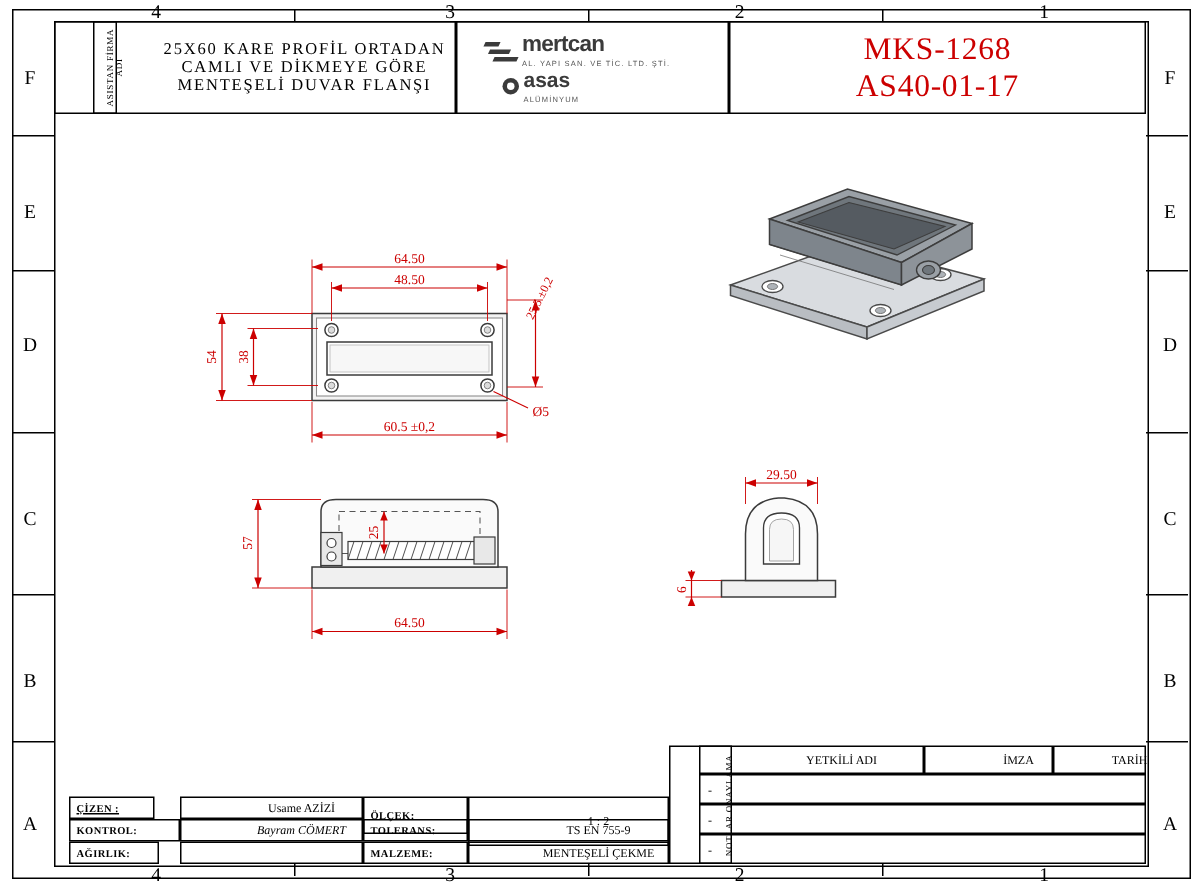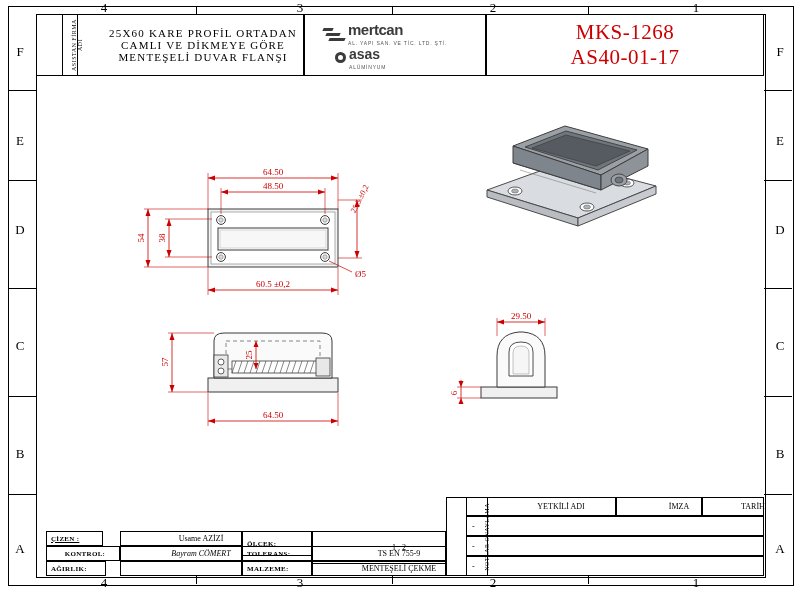--- a/index.html
+++ b/index.html
@@ -321,21 +321,21 @@
     <div class="cell ctr" style="left:84px;top:12px;width:122px;height:15px;">
       <span class="val">Usame AZİZİ</span>
     </div>
     <div class="cell" style="left:206px;top:12px;width:70px;height:25px;display:flex;align-items:center;">
       <span class="lbl">ÖLÇEK:</span>
     </div>
     <div class="cell ctr" style="left:276px;top:12px;width:134px;height:33px;">
       <span class="val">1 : 2</span>
     </div>
 
-    <div class="cell" style="left:10px;top:27px;width:74px;height:15px;display:flex;align-items:center;justify-content:center;">
+    <div class="cell" style="left:10px;top:27px;width:74px;height:15px;display:flex;align-items:center;">
       <span class="lbl">KONTROL:</span>
     </div>
     <div class="cell ctr" style="left:84px;top:27px;width:122px;height:15px;font-style:italic;">
       <span class="val">Bayram CÖMERT</span>
     </div>
     <div class="cell" style="left:206px;top:27px;width:70px;height:15px;display:flex;align-items:center;">
       <span class="lbl">TOLERANS:</span>
     </div>
     <div class="cell ctr" style="left:276px;top:27px;width:134px;height:15px;">
       <span class="val">TS EN 755-9</span>

